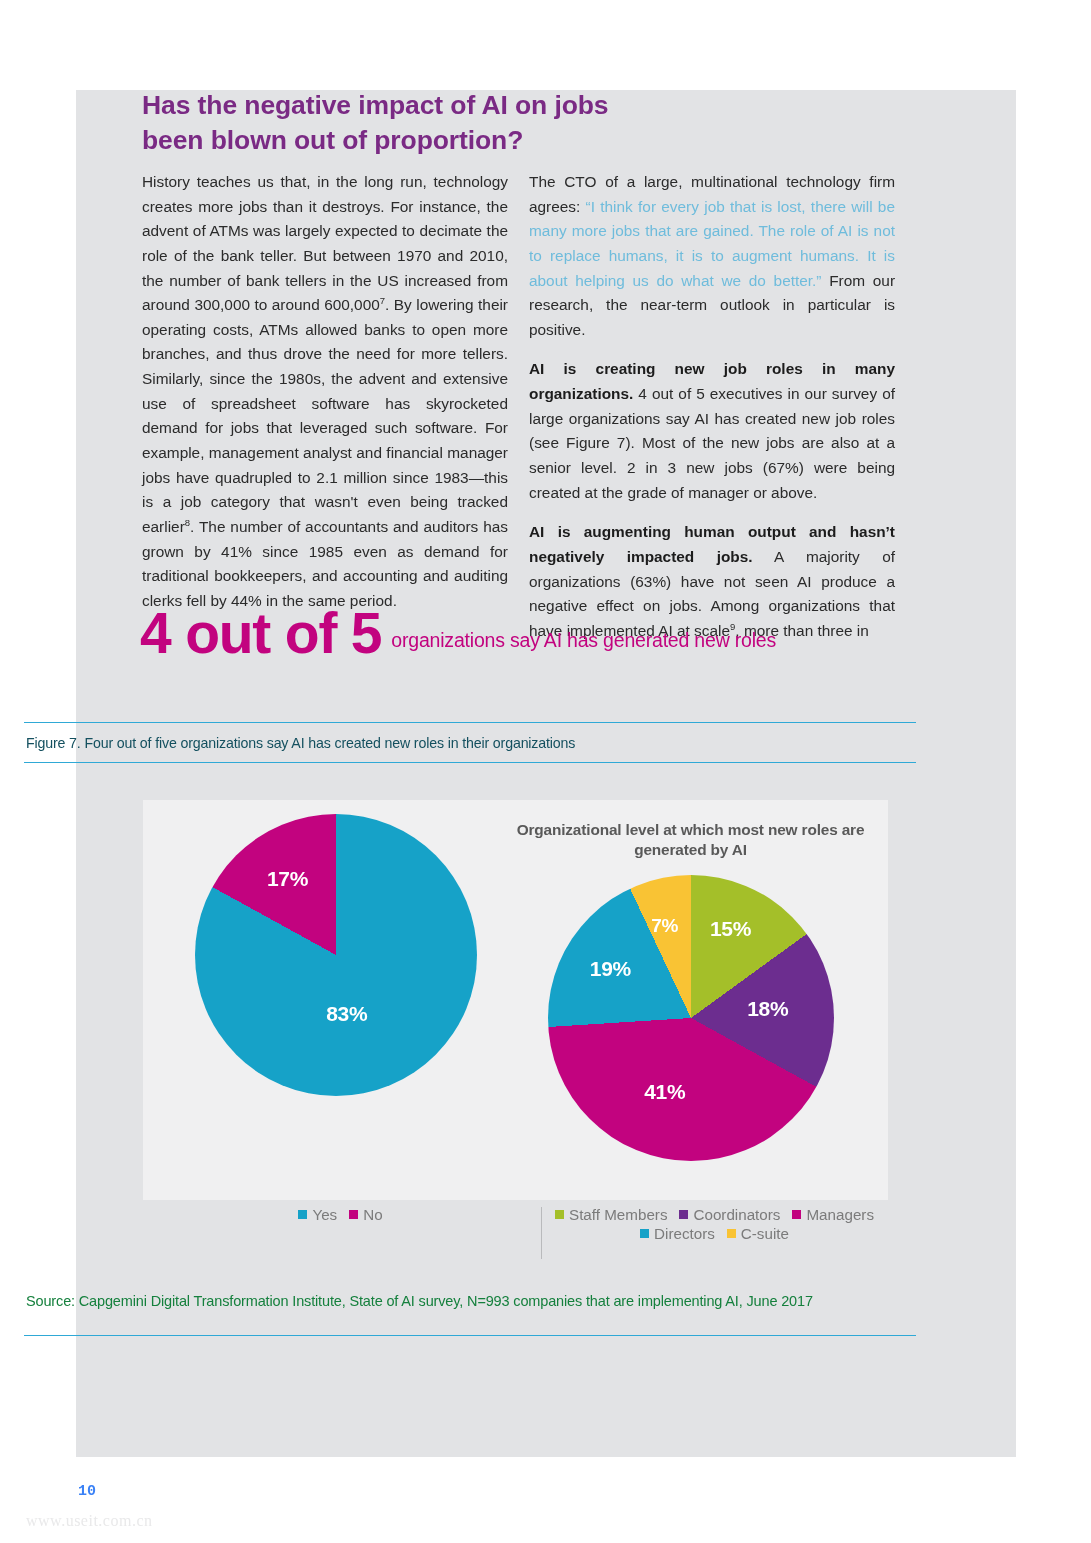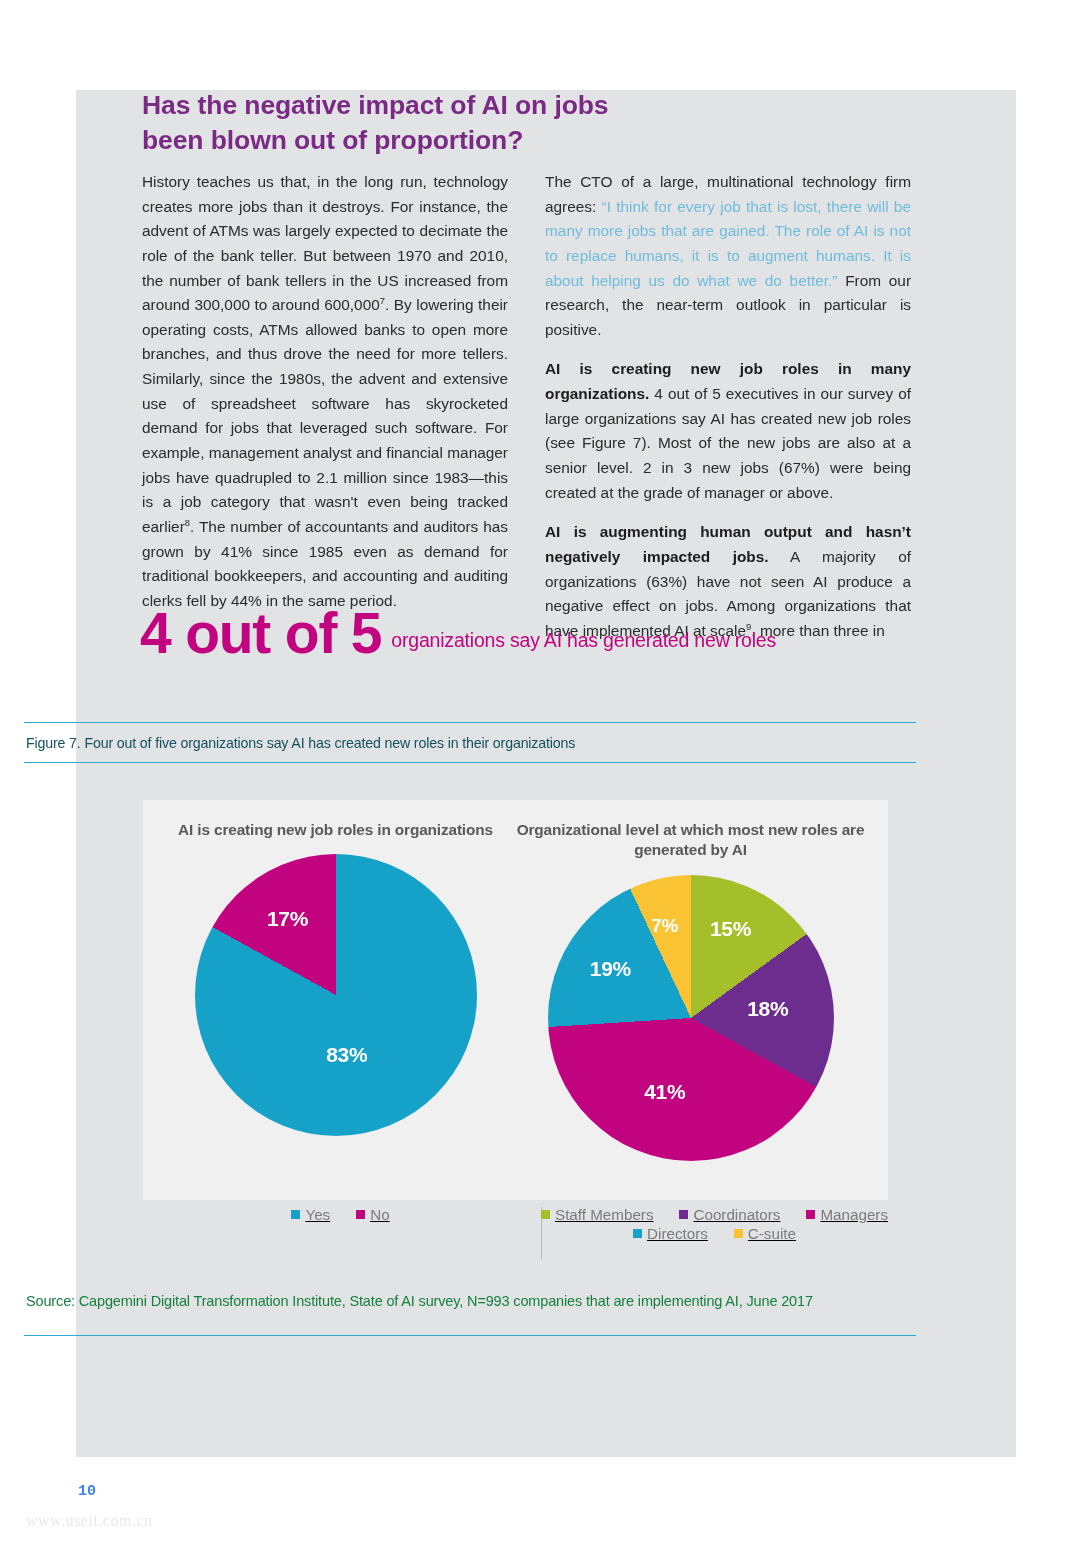--- a/index.html
+++ b/index.html
@@ -39,21 +39,21 @@
     position: absolute;
     top: 170px;
     width: 366px;
     font-size: 15.4px;
     line-height: 1.6;
     color: #2b2b2b;
     text-align: justify;
     text-justify: inter-word;
   }
   .col.left  { left: 142px; }
-  .col.right { left: 545px; }
+  .col.right { left: 529px; }
   .col p { margin-bottom: 15px; }
   .col p:last-child { margin-bottom: 0; }
   .quote { color: #6fbcdc; }
   .lead { font-weight: bold; color: #1c1c1c; }
   sup { font-size: 9.5px; vertical-align: super; line-height: 0; }
 
   
   .bigstat {
     position: absolute;
     left: 140px; top: 600px;
@@ -143,22 +143,21 @@
   .legend-divider {
     position: absolute;
     left: 398px; top: 2px;
     width: 1px; height: 52px;
     background: #b9babc;
   }
   .legend-row {
     display: flex;
     flex-wrap: wrap;
     justify-content: center;
-    gap: 0 26px;
-    text-decoration: underline;
+    gap: 0 12px;
   }
   .legend-item {
     display: inline-flex;
     align-items: center;
     font-size: 15.2px;
     color: #7b7b7b;
     white-space: nowrap;
     padding: 1px 0;
   }
   .swatch {
@@ -226,21 +225,20 @@
 
   <div id="figure">
     <div class="rule"></div>
     <div class="fig-caption">Figure 7. Four out of five organizations say AI has created new roles in their organizations</div>
     <div class="rule"></div>
   </div>
 
   <div id="chart-panel">
 
     <div class="pie-block one">
-      <div class="pie-title">AI is creating new job roles in organizations</div>
       <div class="pie-wrap a">
         <div class="pie" style="background: conic-gradient(#16a2c8 0deg 298.8deg, #c2037f 298.8deg 360deg);"></div>
         <div class="slice-label" style="left:54%; top:71%;">83%</div>
         <div class="slice-label" style="left:33%; top:23%;">17%</div>
       </div>
     </div>
 
     <div class="pie-block two">
       <div class="pie-title">Organizational level at which most new roles are generated by AI</div>
       <div class="pie-wrap b">

